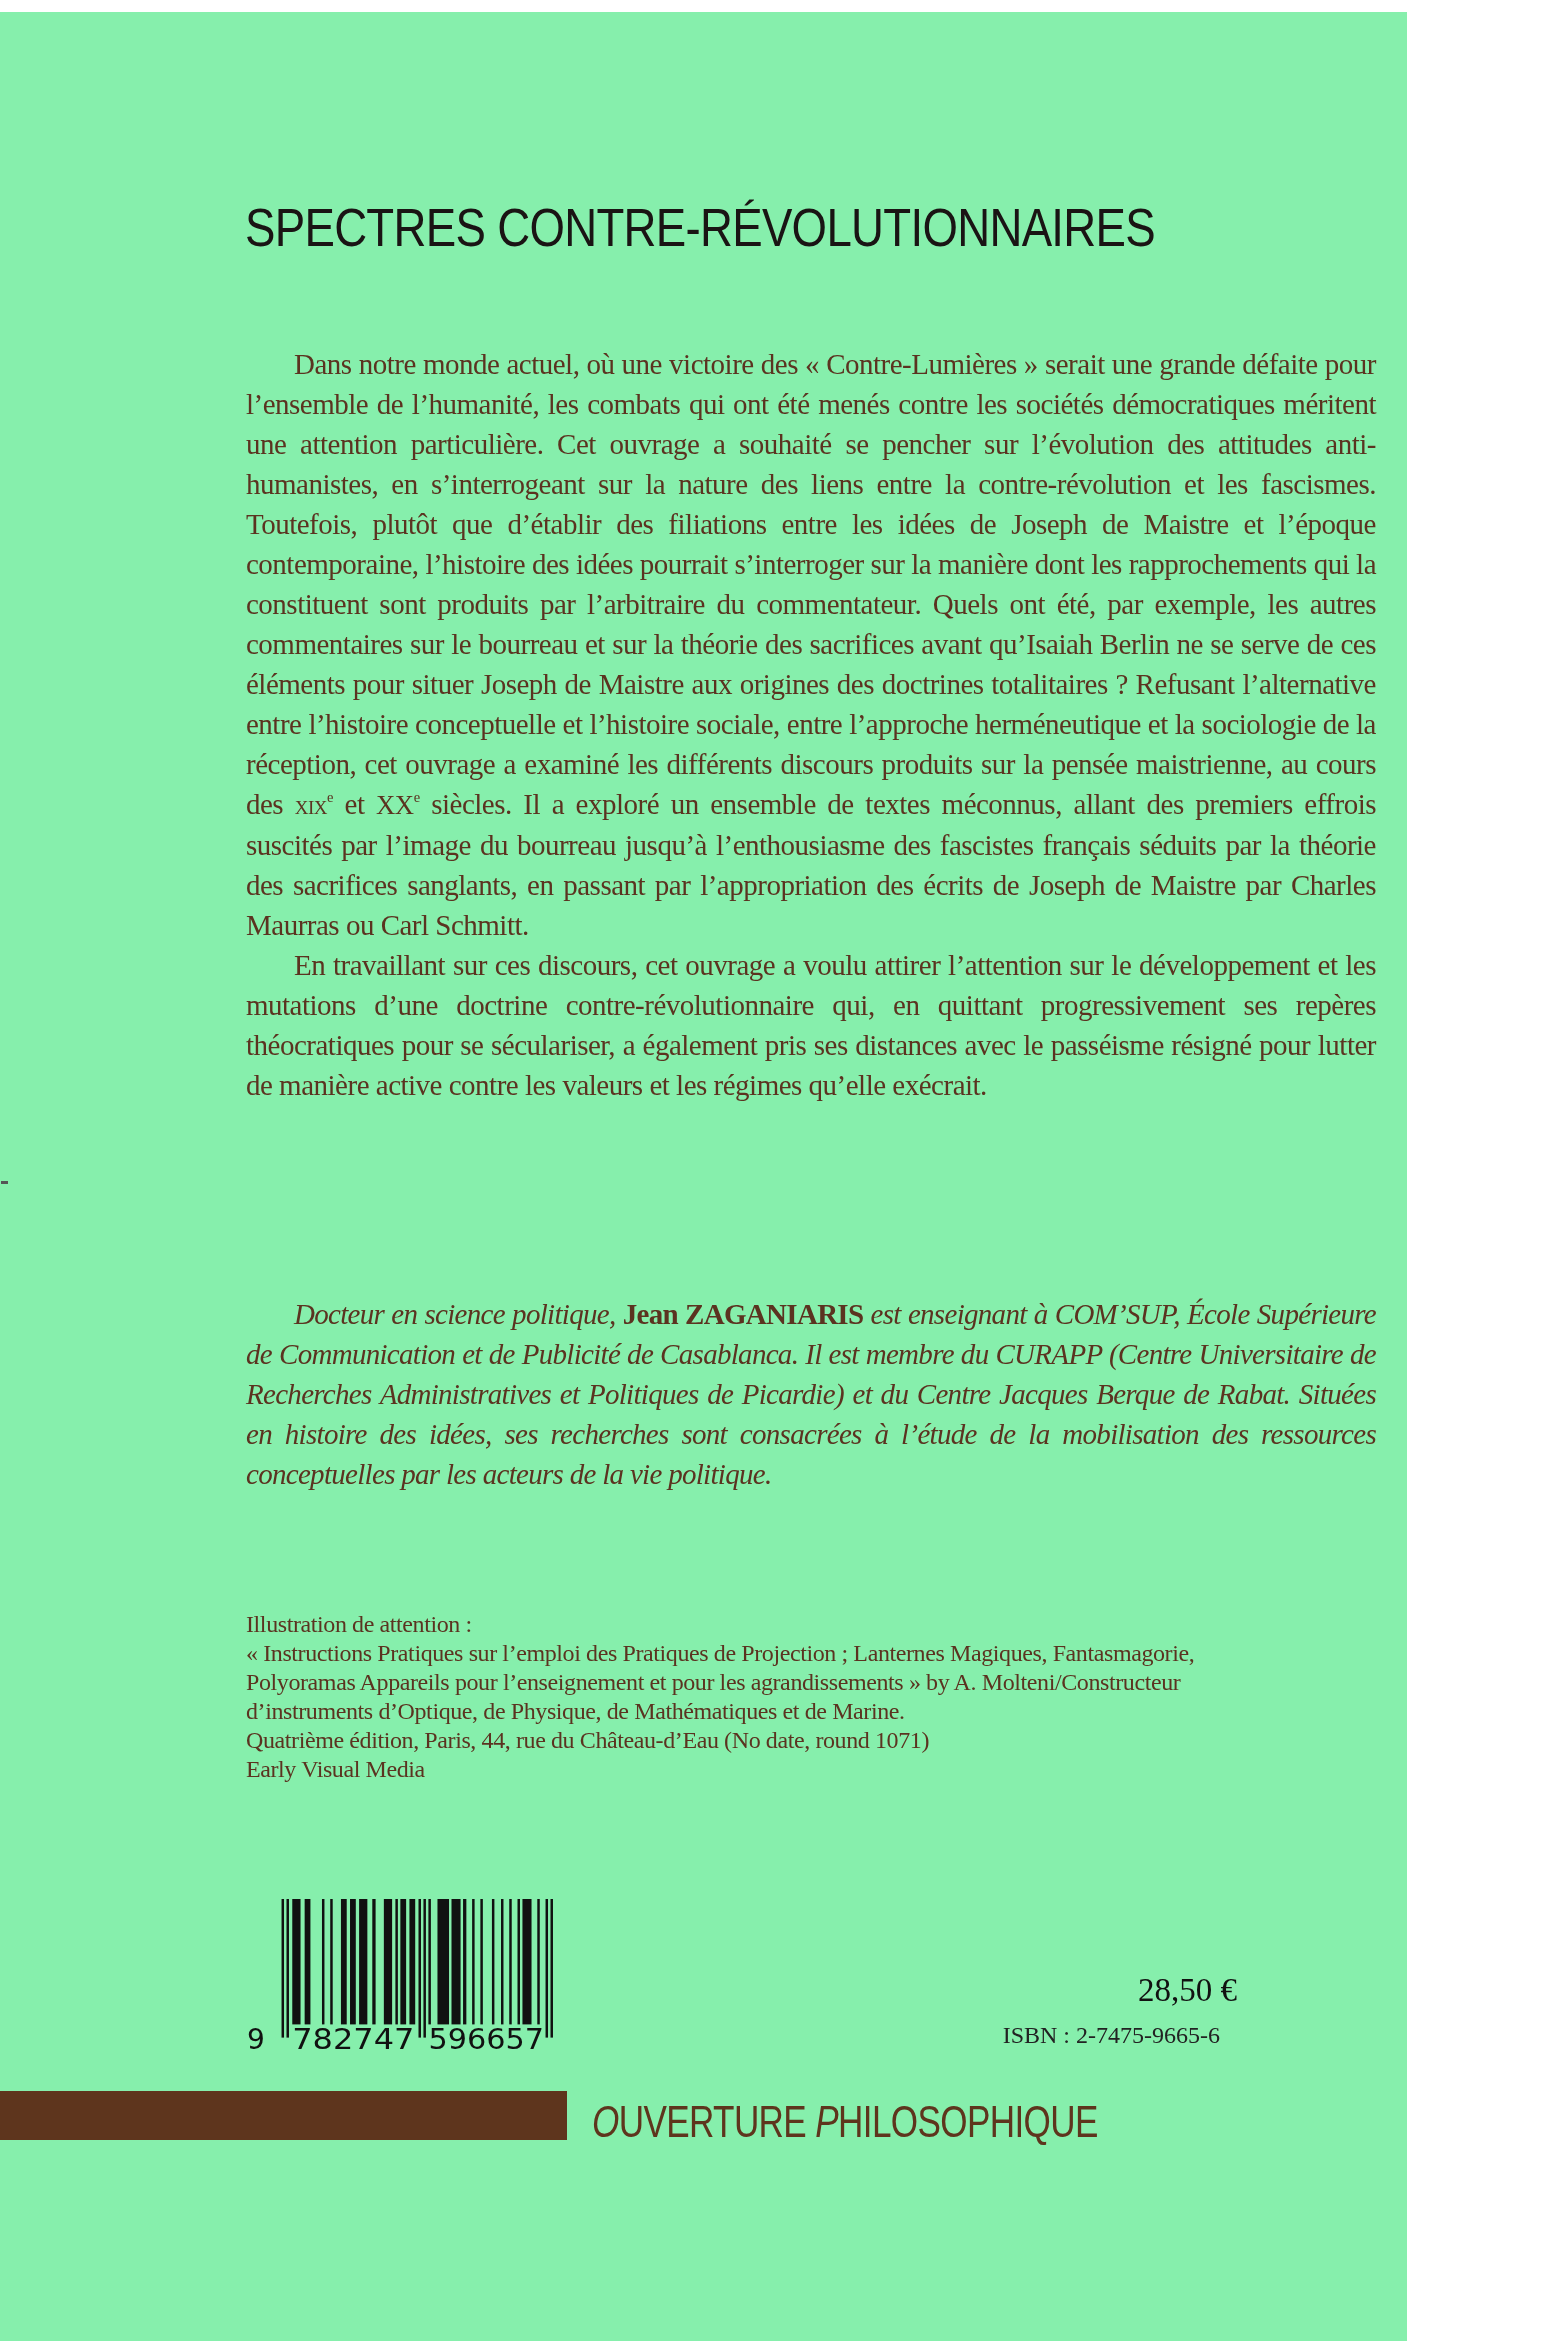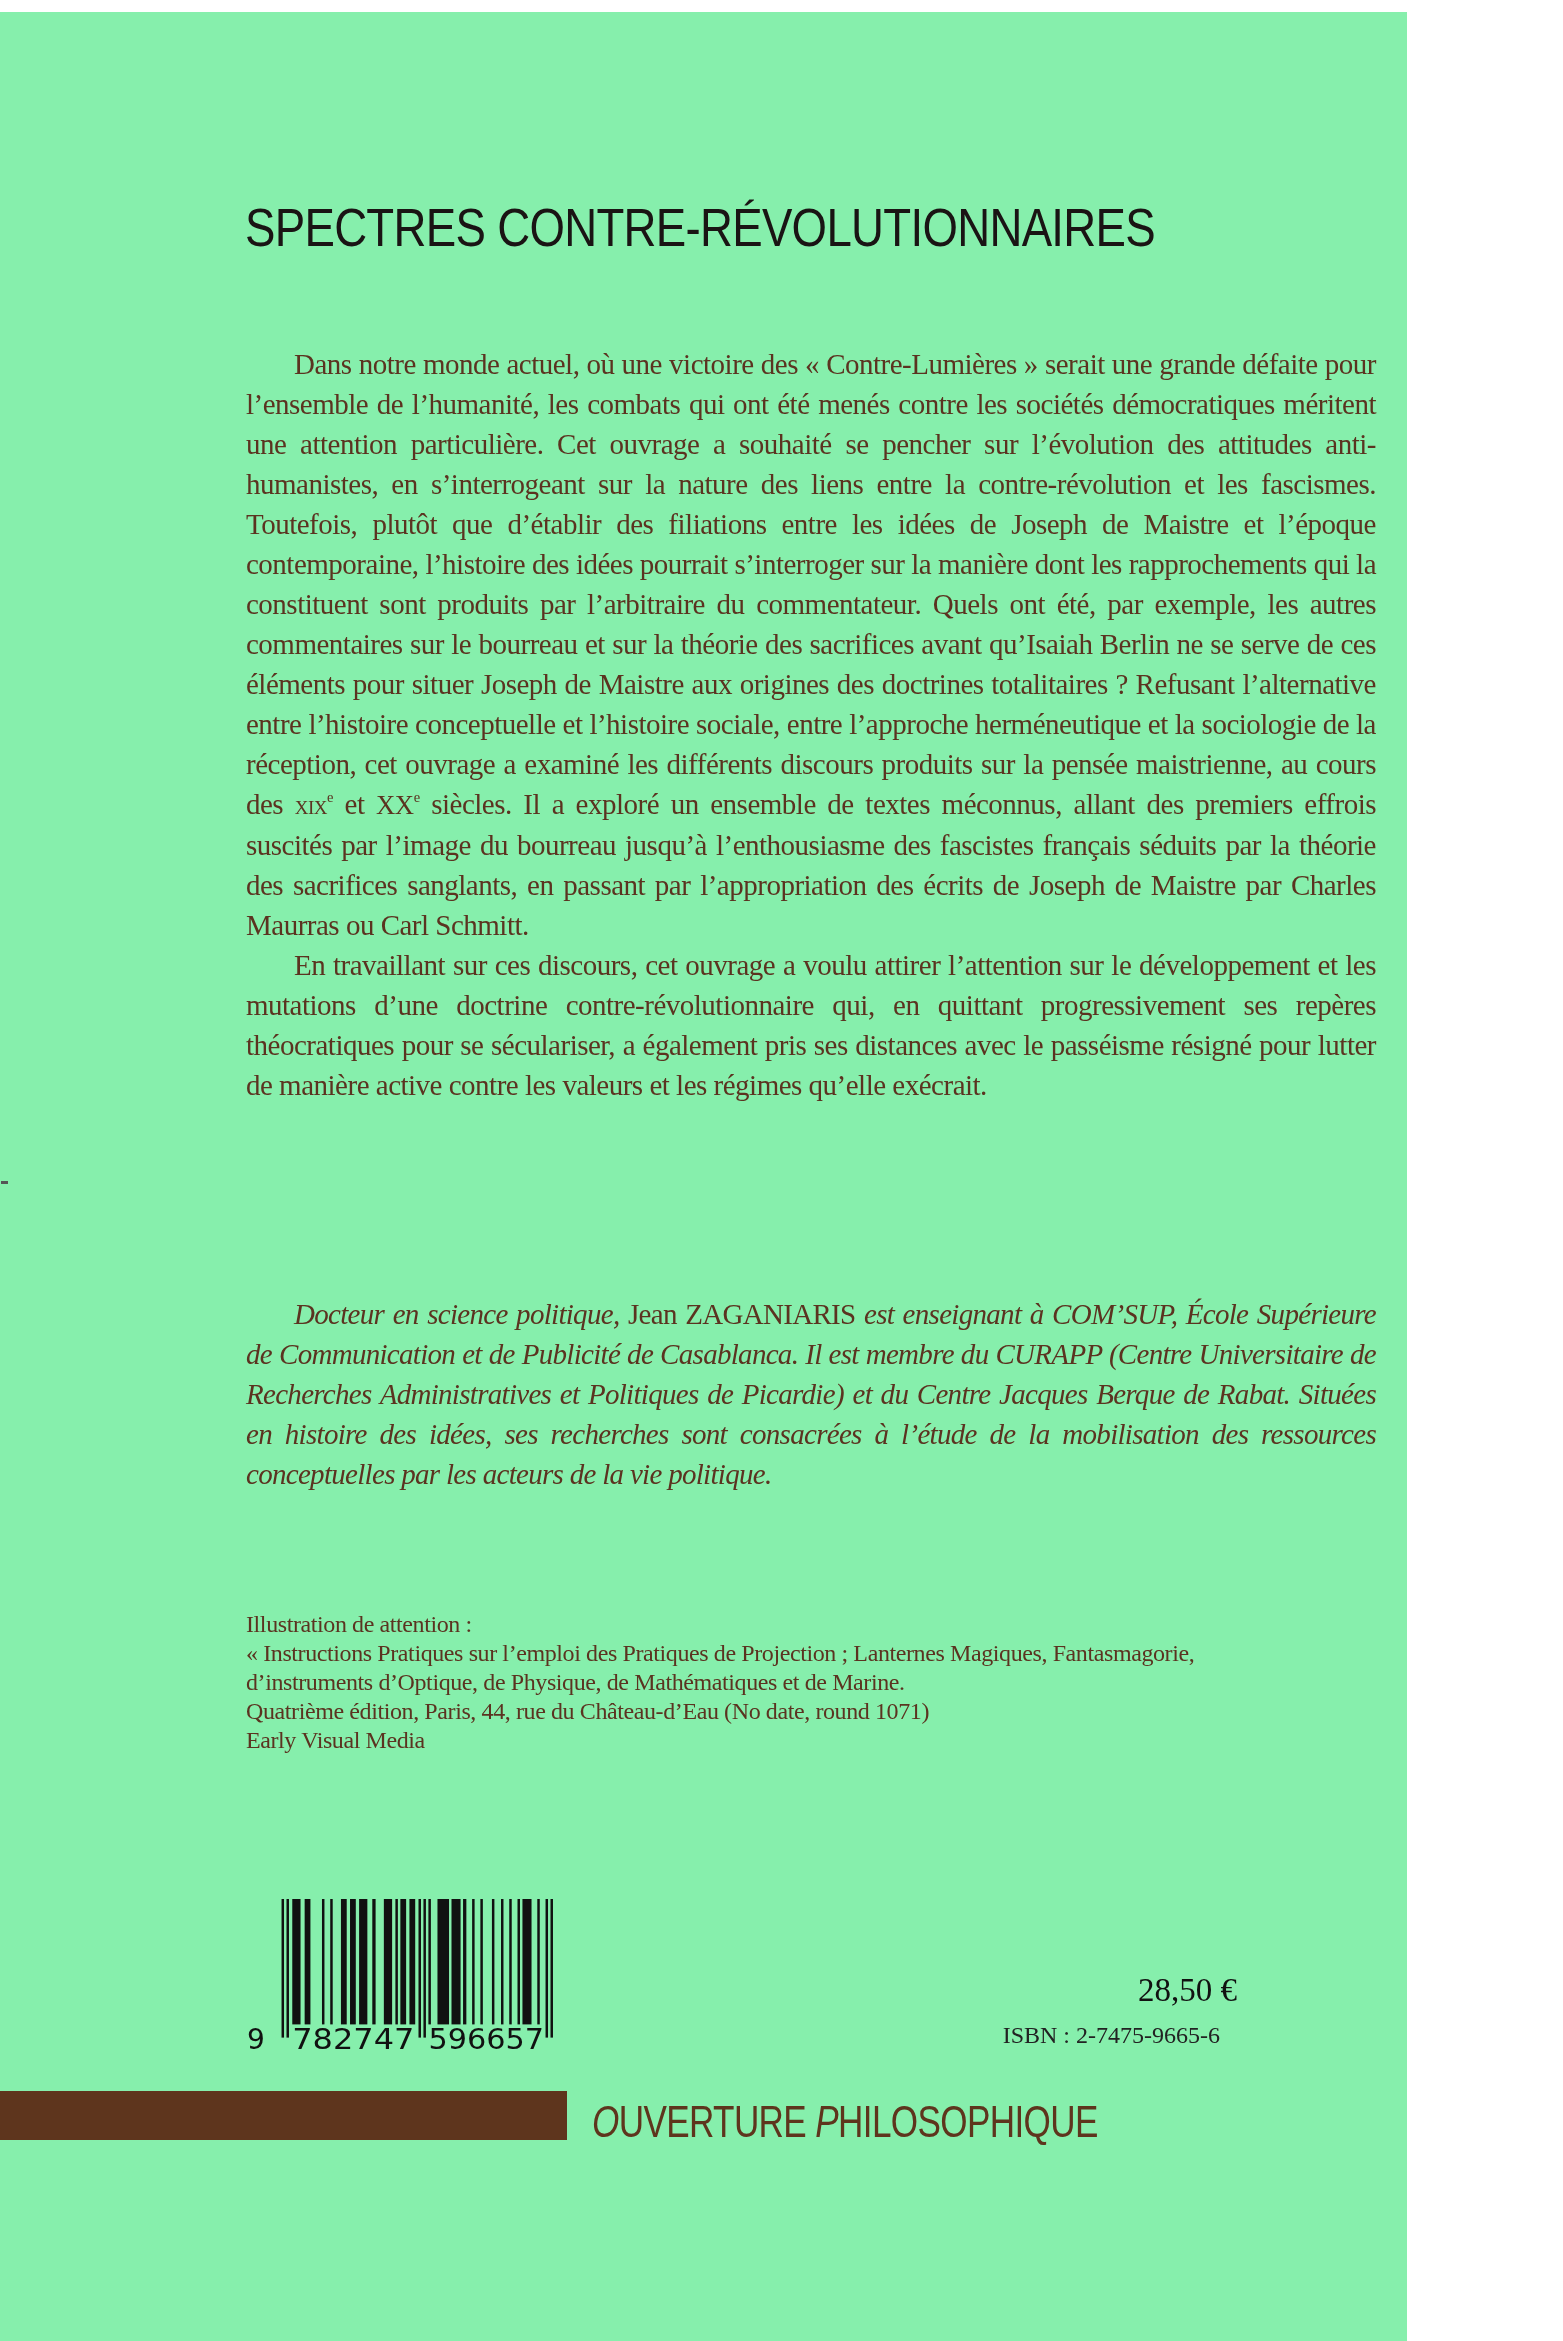--- a/index.html
+++ b/index.html
@@ -19,21 +19,21 @@
     font-family: "Liberation Serif", serif;
     color: #5b3320;
   }
   .blurb { top: 332px; font-size: 29px; line-height: 40px; font-family: Liberation Serif, serif; }
   .blurb p { margin: 0; text-align: justify; text-indent: 48px; letter-spacing: -0.5px; }
   .sc { font-variant: small-caps; font-size: 0.92em; }
   sup.e { font-size: 0.5em; vertical-align: 0.8em; line-height: 0; }
 
   .bio { top: 1282px; font-size: 29px; line-height: 40px; font-style: italic; }
   .bio p { margin: 0; text-align: justify; text-indent: 48px; letter-spacing: -0.7px; }
-  .bio b { font-style: normal; font-weight: normal; }
+  .bio b { font-style: normal; font-weight: bold; }
 
   .colophon { top: 1598px; font-size: 24px; line-height: 29px; }
   .colophon div { white-space: nowrap; letter-spacing: -0.4px; }
 
   .margin-mark { position: absolute; left: 0.8px; top: 1169px; width: 7.4px; height: 2.5px; background: #555; }
 
   .barcode { position: absolute; left: 245px; top: 1887px; width: 347px; height: 165px; }
   .barcode svg { display: block; }
 
   .price {
@@ -67,20 +67,21 @@
 
   <div class="margin-mark"></div>
 
   <div class="body-text bio">
     <p><span>Docteur en science politique, </span><b>Jean ZAGANIARIS</b><span> est enseignant à COM’SUP, École Supérieure de Communication et de Publicité de Casablanca. Il est membre du CURAPP (Centre Universitaire de Recherches Administratives et Politiques de Picardie) et du Centre Jacques Berque de Rabat. Situées en histoire des idées, ses recherches sont consacrées à l’étude de la mobilisation des ressources conceptuelles par les acteurs de la vie politique.</span></p>
   </div>
 
   <div class="body-text colophon">
     <div>Illustration de attention :</div>
     <div>« Instructions Pratiques sur l’emploi des Pratiques de Projection ; Lanternes Magiques, Fantasmagorie,</div>
+    <div>Polyoramas Appareils pour l’enseignement et pour les agrandissements » by A. Molteni/Constructeur</div>
     <div>d’instruments d’Optique, de Physique, de Mathématiques et de Marine.</div>
     <div>Quatrième édition, Paris, 44, rue du Château-d’Eau (No date, round 1071)</div>
     <div>Early Visual Media</div>
   </div>
 
   <div class="barcode">
     <svg width="347" height="165" viewBox="0 0 420 200">
       <g fill="#111">
 
         <rect x="44" y="0" width="3" height="168"></rect>

